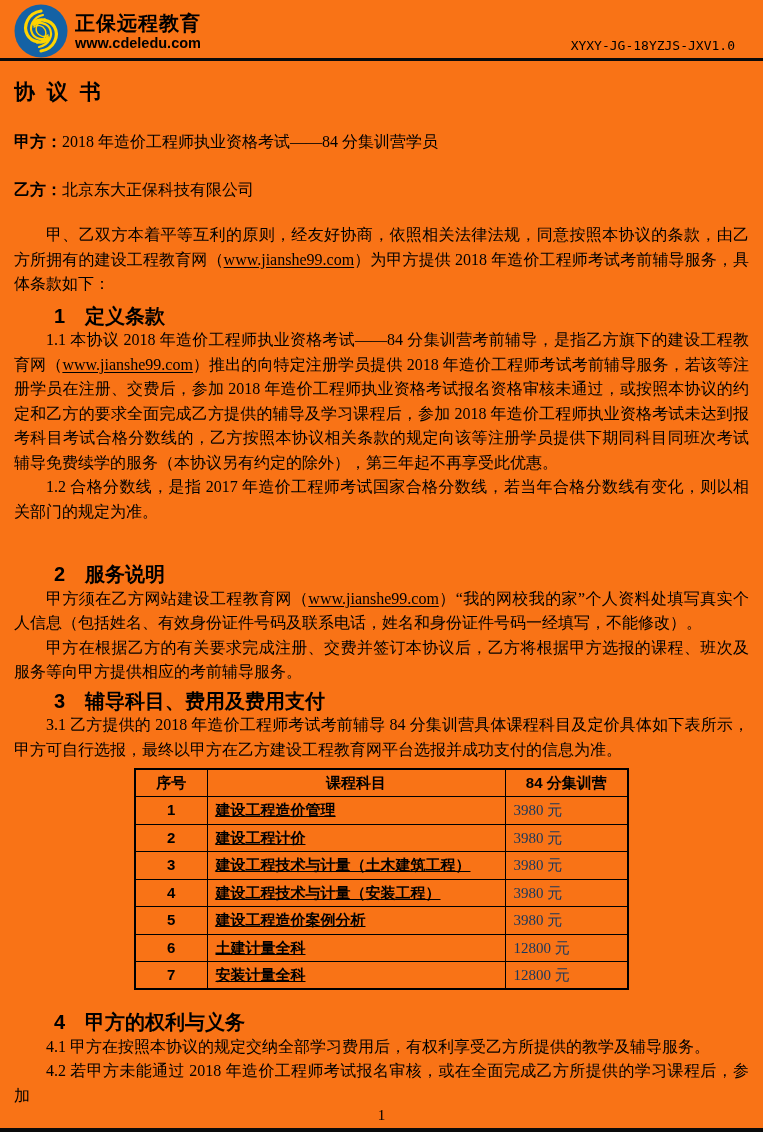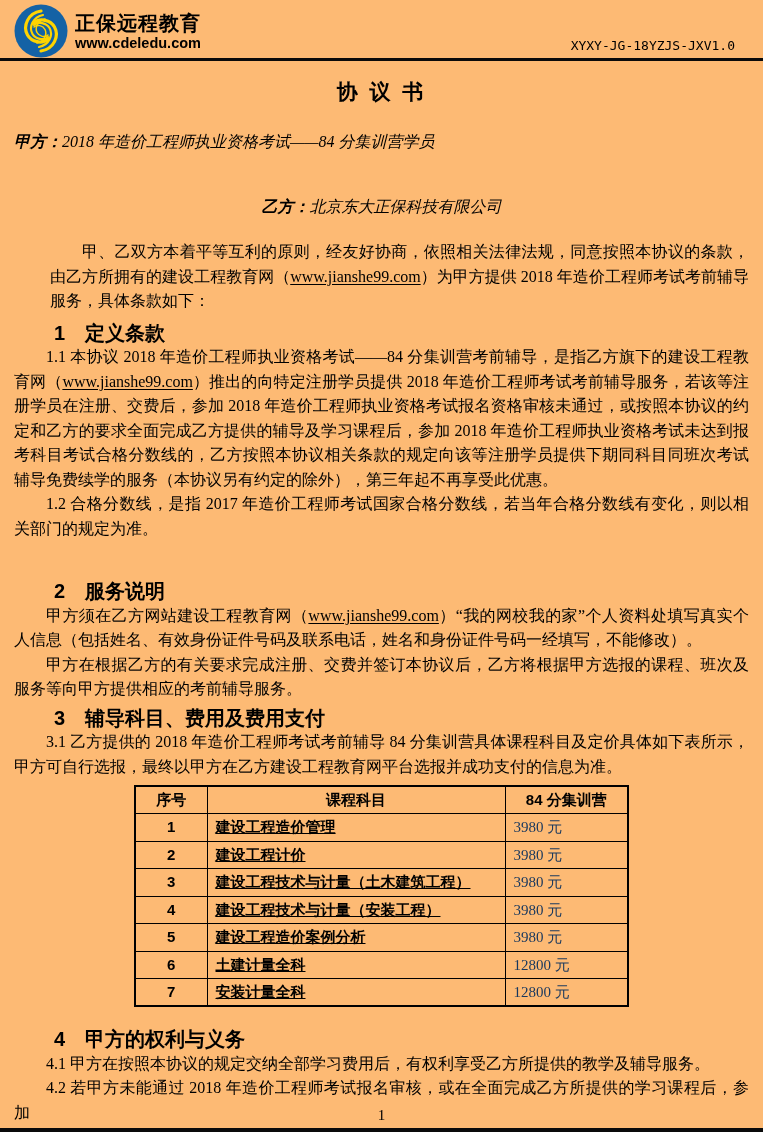--- a/index.html
+++ b/index.html
@@ -6,21 +6,21 @@
     --price-color:#17375E;
     --logo-blue:#1462A5;
     --logo-yellow:#FFD400;
     --ink:#000000;
   }
   html,body{margin:0;padding:0;background:#ffffff;}
   .page{
     position:relative;
     width:763px;height:1132px;
     margin:0 auto;
-    background:#fdba74;
+    background:#f97316;
     color:var(--ink);
     font-family:"Liberation Serif", serif;
     font-size:16px;
     line-height:24.5px;
     overflow:hidden;
     box-sizing:border-box;
     padding:0 14px;
   }
   
   .hdr{
@@ -42,32 +42,31 @@
     font-weight:bold;font-size:14.5px;line-height:17px;
   }
   .doc-code{
     position:absolute;right:28px;bottom:5px;
     font-family:"DejaVu Sans Mono", monospace;
     font-size:13px;line-height:14px;letter-spacing:0;
   }
   
   .doc-title{
     margin:17px 0 0 0;
-    text-align:center;
     font-family:"Liberation Sans", sans-serif;
     font-weight:bold;font-size:21px;line-height:28px;letter-spacing:3px;
   }
   
-  .party{margin:0;font-style:italic;}
+  .party{margin:0;}
   .party-a{margin-top:24px;}
-  .party-b{margin-top:40px;text-align:center;}
+  .party-b{margin-top:23px;}
   .party .lbl{font-family:"Liberation Sans", sans-serif;font-weight:bold;}
   
   .para{margin:0;text-indent:2em;text-align:justify;}
-  .intro{margin-top:21px;margin-left:36px;}
+  .intro{margin-top:21px;}
   .fill-line{text-align-last:justify;}
   .sec-heading{
     margin:0;text-indent:2em;
     font-family:"Liberation Sans", sans-serif;
     font-weight:bold;font-size:20px;
   }
   .sh1{margin-top:7px;}
   .sh2{margin-top:38px;}
   .sh3{margin-top:4px;}
   .sh4{margin-top:9px;}

